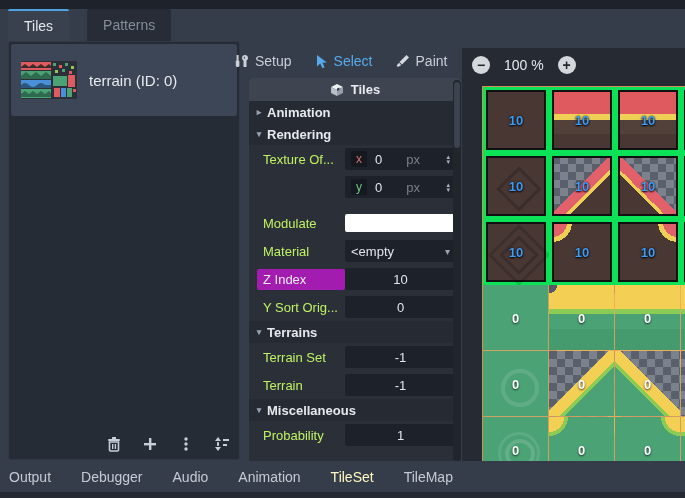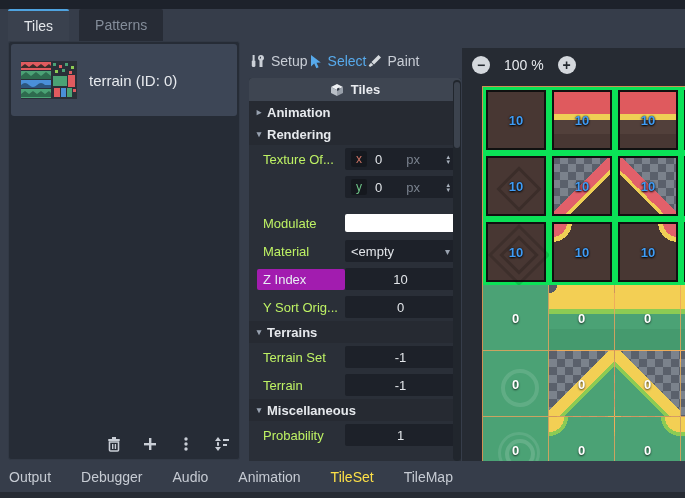--- a/index.html
+++ b/index.html
@@ -8,35 +8,35 @@
   .abs { position:absolute; }
   #stage { position:relative; width:685px; height:498px; }
 
   
   .top-strip { left:0; top:0; width:685px; height:9px; background:#1d222b; }
 
   
   .tabbar { left:8px; top:9px; height:32px; display:flex; }
   .tab { padding:6px 16px 6px 16px; font-size:14px; display:flex; align-items:center; }
   .tab.active { background:#3a414e; border-top:2px solid #4fa3e0; color:#e3e6ea; border-radius:2px 2px 0 0; }
-  .tab.inactive { background:#272c36; color:#848d9a; margin-left:10px; border-radius:2px 2px 0 0; }
+  .tab.inactive { background:#272c36; color:#848d9a; margin-left:18px; border-radius:2px 2px 0 0; }
 
   .src-box { left:8px; top:41px; width:232px; height:419px; background:#262c36;
     border:1px solid #323945; border-radius:3px; }
   .src-item { position:absolute; left:2px; top:2px; width:226px; height:72px;
     background:#3d4656; border-radius:3px; display:flex; align-items:center; padding:0 10px; }
   .src-item .thumb { width:56px; height:38px; margin-right:12px; image-rendering:pixelated; flex:0 0 auto; }
   .src-item .lbl { font-size:15px; color:#e7eaee; white-space:nowrap; }
 
   .src-tools { position:absolute; right:6px; bottom:4px; display:flex; gap:14px; align-items:center; }
   .icon-btn { width:22px; height:22px; display:flex; align-items:center; justify-content:center; }
   .icon-btn svg { display:block; }
 
   
-  .mid-toolbar { left:250px; top:46px; width:210px; height:30px; display:flex; align-items:center; }
+  .mid-toolbar { left:234px; top:46px; width:210px; height:30px; display:flex; gap:22px; align-items:center; }
   .tool-btn { display:flex; align-items:center; gap:6px; font-size:14px; color:#c9ced6; }
   .tool-btn.active { color:#57aaec; }
 
   .inspector { left:249px; top:78px; width:212px; height:383px; background:#2a2f38;
     border-radius:3px 3px 0 0; overflow:hidden; font-size:13px; }
   .insp-header { height:23px; background:#3e4551; border-radius:3px 3px 0 0;
     display:flex; align-items:center; justify-content:center; gap:7px;
     font-weight:bold; color:#e9ebef; }
   .section { height:22px; background:#262a32; display:flex; align-items:center;
     padding:0 4px; font-weight:bold; color:#e6e9ed; }
@@ -116,21 +116,21 @@
   .art-ck-grn-r { background:
       linear-gradient(225deg, transparent 0 46%, #f3cf54 46% 58%, #8ccb54 58% 62%, #4ba275 62%),
       repeating-conic-gradient(#7b828c 0% 25%, #5a606b 0% 50%) 0 0 / 16px 16px; }
   .art-corner-grn-tl { background:radial-gradient(circle at 0% 0%, #f3cf54 0 15px, #8ccb54 15px 19px, transparent 19px), #4ba275; }
   .art-corner-grn-tr { background:radial-gradient(circle at 100% 0%, #f3cf54 0 15px, #8ccb54 15px 19px, transparent 19px), #4ba275; }
 
   
   .bottom-bar { left:0; top:461px; width:685px; height:31px; background:#363d4a;
     display:flex; align-items:center; padding:0 9px; gap:30px; }
   .bb-item { font-size:14px; color:#c6cbd3; white-space:nowrap; }
-  .bb-item.active { color:#fde047; }
+  .bb-item.active { color:#fef9c3; }
   .bottom-edge { left:0; top:492px; width:685px; height:6px; background:#262b33; }
 </style>
 </head>
 <body>
 
 <div id="stage">
   <div class="abs top-strip"></div>
 
   <div class="abs tabbar">
     <div class="tab active">Tiles</div>

